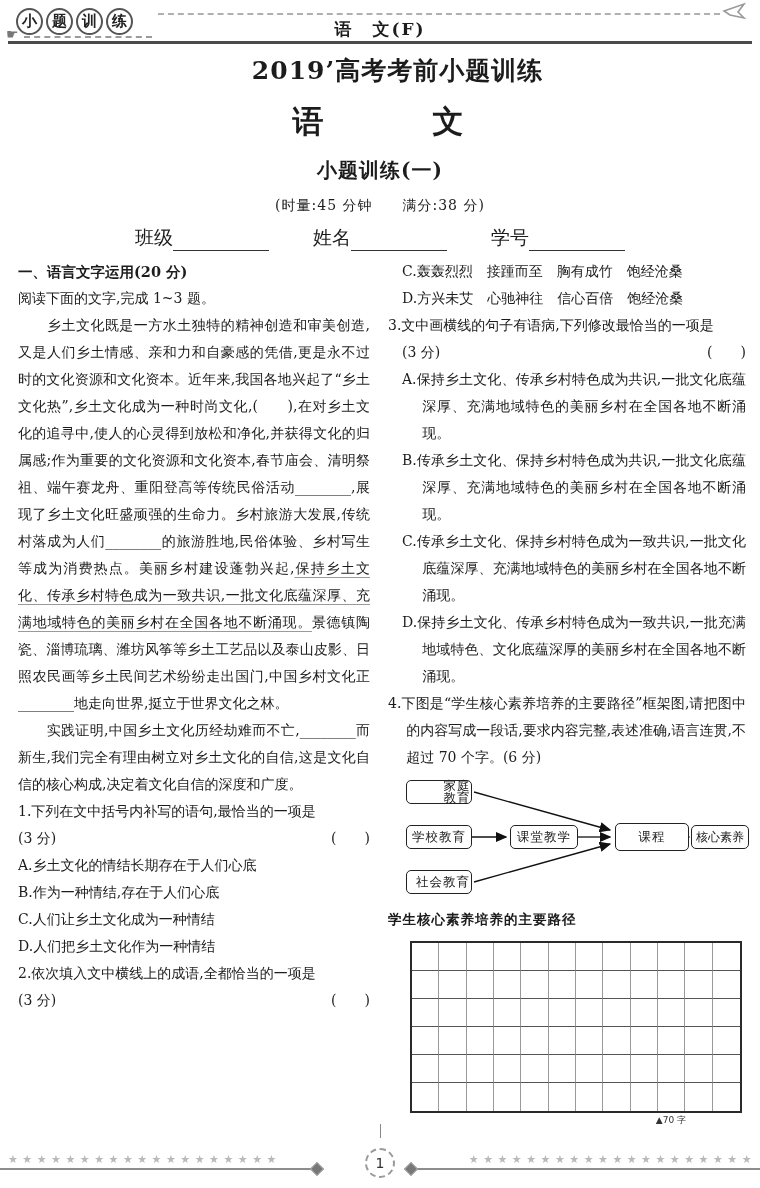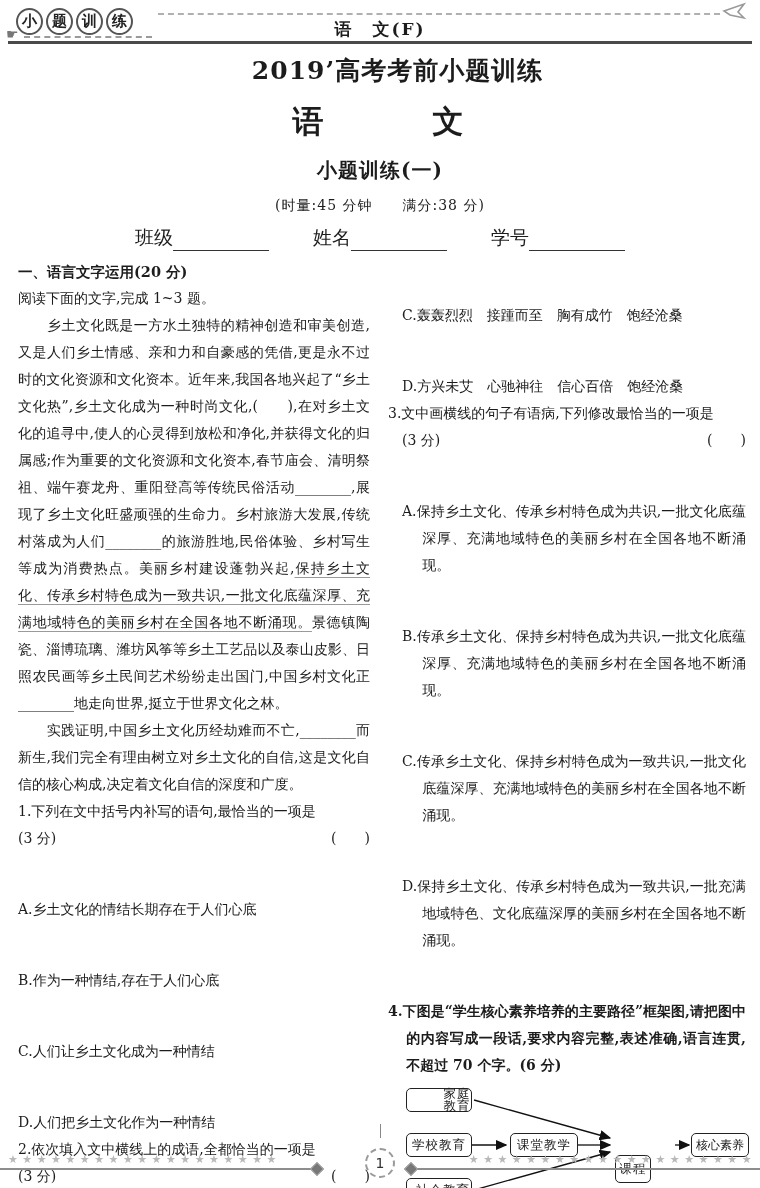--- a/index.html
+++ b/index.html
@@ -39,21 +39,21 @@
   .stu-blank { display:inline-block; width:96px; border-bottom:1px solid #333; height:16px; }
   
   .col { position:absolute; top:258px; font-size:14px; line-height:27px; text-align:justify; }
   .col-left  { left:18px;  width:352px; }
   .col-right { left:388px; width:358px; }
   .sec-head { font-weight:bold; font-size:14.5px; }
   .passage p { text-align:justify; }
   .u-wavy { text-decoration:underline; text-decoration-color:#9a9a9a; text-underline-offset:4px; }
   .q-scoreline { display:flex; justify-content:space-between; }
   .q-stem { }
-  .opt { padding-left:1.45em; text-indent:-1.45em;margin-top:44px; }
+  .opt { padding-left:1.45em; text-indent:-1.45em; }
   
   .diagram { position:relative; width:362px; height:126px; margin-top:8px; }
   .diagram svg { position:absolute; top:0; left:0; }
   .dbox {
     position:absolute; border:1.3px solid #222; border-radius:5px; background:#fff;
     display:flex; align-items:center; justify-content:center;
     font-size:12.5px; line-height:1; text-align:center; letter-spacing:1px;
   }
   .d-caption { text-align:left; font-weight:bold; font-size:13.5px; margin-top:1px; letter-spacing:1px; }
   
@@ -177,40 +177,40 @@
       </div>
       <div style="padding-left:14px;">
         <div class="opt">A.保持乡土文化、传承乡村特色成为共识,一批文化底蕴深厚、充满地域特色的美丽乡村在全国各地不断涌现。</div>
         <div class="opt">B.传承乡土文化、保持乡村特色成为共识,一批文化底蕴深厚、充满地域特色的美丽乡村在全国各地不断涌现。</div>
         <div class="opt">C.传承乡土文化、保持乡村特色成为一致共识,一批文化底蕴深厚、充满地域特色的美丽乡村在全国各地不断涌现。</div>
         <div class="opt">D.保持乡土文化、传承乡村特色成为一致共识,一批充满地域特色、文化底蕴深厚的美丽乡村在全国各地不断涌现。</div>
       </div>
     </div>
 
     <div>
-      <div class="opt" style="padding-left:1.3em; text-indent:-1.3em;font-weight:bold;">4.下图是“学生核心素养培养的主要路径”框架图,请把图中的内容写成一段话,要求内容完整,表述准确,语言连贯,不超过 70 个字。(6 分)</div>
+      <div class="opt" style="padding-left:1.3em; text-indent:-1.3em;">4.下图是“学生核心素养培养的主要路径”框架图,请把图中的内容写成一段话,要求内容完整,表述准确,语言连贯,不超过 70 个字。(6 分)</div>
 
       <div class="diagram">
         <svg width="362" height="126" viewBox="0 0 362 126">
           <defs>
             <marker id="ah" markerWidth="9" markerHeight="8" refX="8" refY="4" orient="auto">
               <path d="M0,0 L9,4 L0,8 Z" fill="#111"></path>
             </marker>
           </defs>
           <line x1="84" y1="58" x2="118" y2="58" stroke="#111" stroke-width="1.3" marker-end="url(#ah)"></line>
           <line x1="190" y1="58" x2="222" y2="58" stroke="#111" stroke-width="1.3" marker-end="url(#ah)"></line>
           <line x1="86" y1="13" x2="222" y2="51" stroke="#111" stroke-width="1.3" marker-end="url(#ah)"></line>
           <line x1="86" y1="103" x2="222" y2="65" stroke="#111" stroke-width="1.3" marker-end="url(#ah)"></line>
           <line x1="287" y1="58" x2="301" y2="58" stroke="#111" stroke-width="1.3" marker-end="url(#ah)"></line>
         </svg>
         <div class="dbox" style="left:18px; top:1px;  width:66px; height:24px;padding-left:36px;">家庭教育</div>
         <div class="dbox" style="left:18px; top:46px; width:66px; height:24px;">学校教育</div>
         <div class="dbox" style="left:18px; top:91px; width:66px; height:24px;padding-left:8px;">社会教育</div>
         <div class="dbox" style="left:122px; top:46px; width:68px; height:24px;">课堂教学</div>
-        <div class="dbox" style="left:227px; top:44px; width:36px; height:28px;margin-top:24px;">课程</div>
+        <div class="dbox" style="left:227px; top:44px; width:74px; height:28px;">课程</div>
         <div class="dbox" style="left:303px; top:46px; width:58px; height:24px; letter-spacing:0; font-size:12px;">核心素养</div>
       </div>
       <div class="d-caption">学生核心素养培养的主要路径</div>
 
       <div class="wgrid" style="grid-template-columns: repeat(12, 1fr);">
           <div class="gcell"></div>
           <div class="gcell"></div>
           <div class="gcell"></div>
           <div class="gcell"></div>
           <div class="gcell"></div>

